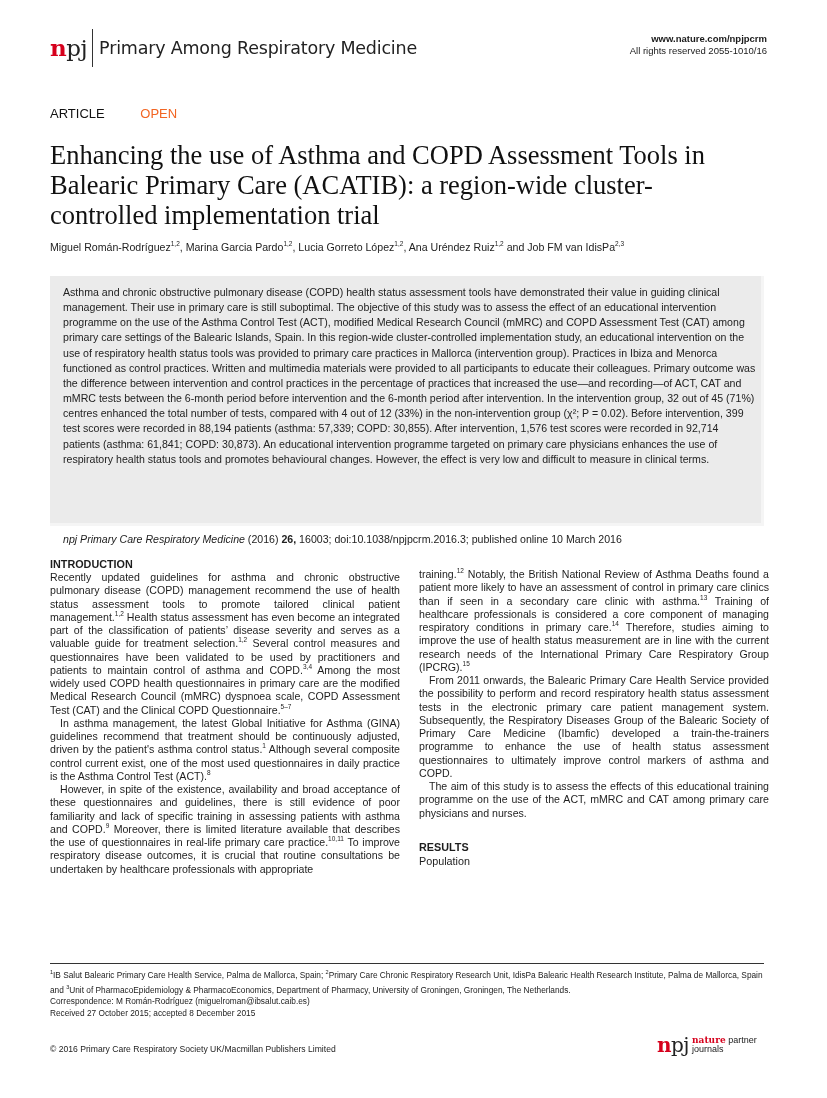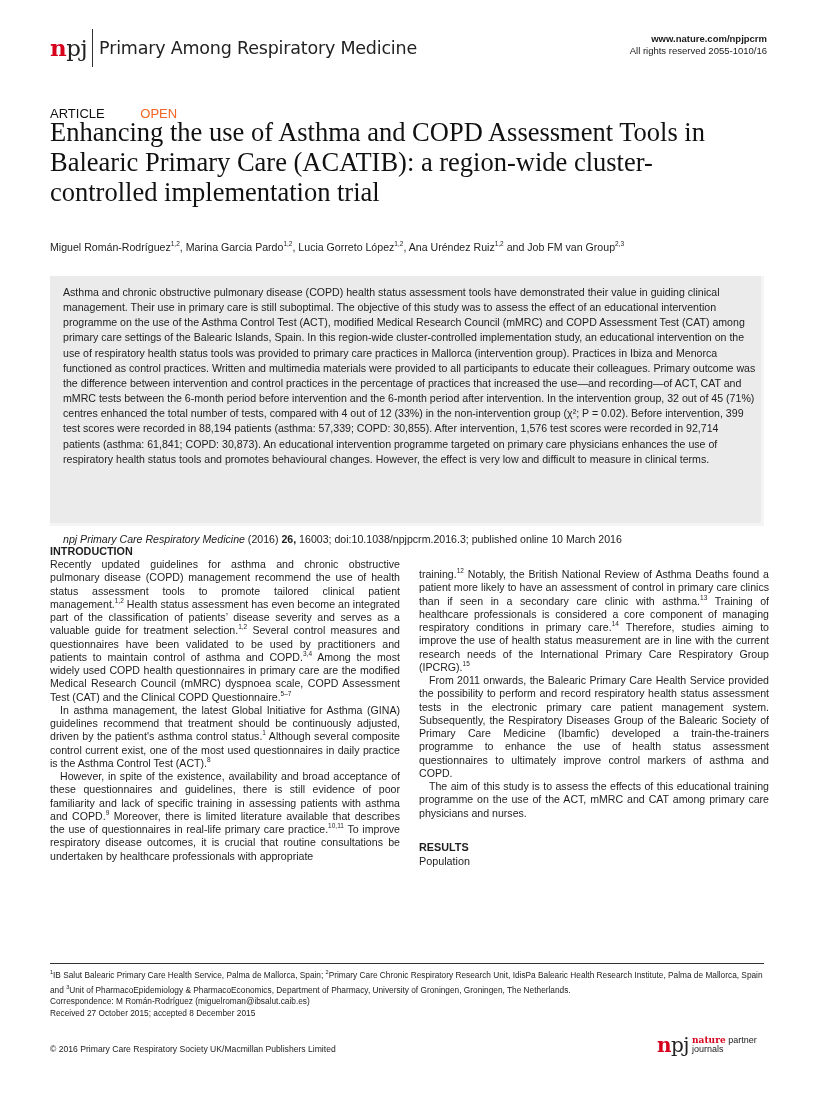--- a/index.html
+++ b/index.html
@@ -15,37 +15,37 @@
   .journal-name { font-family: "DejaVu Sans", sans-serif; font-size: 17.5px; color: #222; letter-spacing: -0.2px; }
   .header-right { right: 60px; top: 33px; text-align: right; font-size: 9.5px; line-height: 12px; }
   .header-right .url { font-weight: bold; }
 
   
   .article-label { left: 50px; top: 106px; font-size: 13px; font-weight: normal; }
   .article-label .type { color: #111; margin-right: 32px; }
   .article-label .open { color: #f26522; }
 
   
-  .title { left: 50px; top: 117px; width: 700px; font-family: "Liberation Serif", serif; font-size: 26.5px; line-height: 30px; color: #111; }
+  .title { left: 50px; top: 140px; width: 700px; font-family: "Liberation Serif", serif; font-size: 26.5px; line-height: 30px; color: #111; }
   .authors { left: 50px; top: 240px; font-size: 10.6px; color: #222; white-space: nowrap; }
   .authors sup { font-size: 6.5px; }
 
   
   .abstract-box { left: 50px; top: 276px; width: 714px; height: 250px; background: #ebebeb; border-right: 3px solid #f5f5f5; border-bottom: 3px solid #f5f5f5; box-sizing: border-box; }
   .abstract-text { left: 63px; top: 285px; width: 695px; font-size: 10.6px; line-height: 15.15px; text-align: left; color: #222; }
   .citation { left: 63px; top: 505px; width: 695px; font-size: 10.6px; color: #222; margin-top: 28px; }
   .citation .jname { font-style: italic; }
   .citation .vol { font-weight: bold; }
 
   
   .col { font-size: 10.6px; line-height: 13.25px; text-align: justify; color: #1d1d1d; width: 350px; }
   .col p { margin: 0; }
   .col p.indent { text-indent: 10px; }
   .col sup { font-size: 6.5px; line-height: 0; }
-  .col-left { left: 50px; top: 544px; }
+  .col-left { left: 50px; top: 557px; }
   .col-right { left: 419px; top: 568px; }
   .section-head { font-weight: bold; font-size: 10.8px; line-height: 14px; margin: 0; }
   .sub-head { font-size: 10.8px; line-height: 14px; margin: 0; }
   .spacer { height: 20px; }
 
   
   .foot-rule { left: 50px; top: 963px; width: 714px; height: 1px; background: #333; }
   .footnotes { left: 50px; top: 967px; width: 714px; font-size: 8.3px; line-height: 11.8px; color: #222; }
   .footnotes p { margin: 0; }
   .footnotes sup { font-size: 5.5px; }
@@ -71,21 +71,21 @@
 </div>
 
 <div class="abs article-label">
   <span class="type">ARTICLE</span>
   <span class="open">OPEN</span>
 </div>
 
 <div class="abs title">Enhancing the use of Asthma and COPD Assessment Tools in Balearic Primary Care (ACATIB): a region-wide cluster-controlled implementation trial</div>
 
 <div class="abs authors">
-  <span><span>Miguel Román-Rodríguez</span><sup>1,2</sup></span><span>, </span><span><span>Marina Garcia Pardo</span><sup>1,2</sup></span><span>, </span><span><span>Lucia Gorreto López</span><sup>1,2</sup></span><span>, </span><span><span>Ana Uréndez Ruiz</span><sup>1,2</sup></span><span> and </span><span><span>Job FM van Group</span><sup>2,3</sup></span>
+  <span><span>Miguel Román-Rodríguez</span><sup>1,2</sup></span><span>, </span><span><span>Marina Garcia Pardo</span><sup>1,2</sup></span><span>, </span><span><span>Lucia Gorreto López</span><sup>1,2</sup></span><span>, </span><span><span>Ana Uréndez Ruiz</span><sup>1,2</sup></span><span> and </span><span><span>Job FM van IdisPa</span><sup>2,3</sup></span>
 </div>
 
 <div class="abs abstract-box"></div>
 <div class="abs abstract-text"> Asthma and chronic obstructive pulmonary disease (COPD) health status assessment tools have demonstrated their value in guiding clinical management. Their use in primary care is still suboptimal. The objective of this study was to assess the effect of an educational intervention programme on the use of the Asthma Control Test (ACT), modified Medical Research Council (mMRC) and COPD Assessment Test (CAT) among primary care settings of the Balearic Islands, Spain. In this region-wide cluster-controlled implementation study, an educational intervention on the use of respiratory health status tools was provided to primary care practices in Mallorca (intervention group). Practices in Ibiza and Menorca functioned as control practices. Written and multimedia materials were provided to all participants to educate their colleagues. Primary outcome was the difference between intervention and control practices in the percentage of practices that increased the use—and recording—of ACT, CAT and mMRC tests between the 6-month period before intervention and the 6-month period after intervention. In the intervention group, 32 out of 45 (71%) centres enhanced the total number of tests, compared with 4 out of 12 (33%) in the non-intervention group (χ²; P = 0.02). Before intervention, 399 test scores were recorded in 88,194 patients (asthma: 57,339; COPD: 30,855). After intervention, 1,576 test scores were recorded in 92,714 patients (asthma: 61,841; COPD: 30,873). An educational intervention programme targeted on primary care physicians enhances the use of respiratory health status tools and promotes behavioural changes. However, the effect is very low and difficult to measure in clinical terms.</div>
 <div class="abs citation">
   <span class="jname">npj Primary Care Respiratory Medicine</span><span> (2016) </span><span class="vol">26,</span><span> 16003; doi:10.1038/npjpcrm.2016.3; published online 10 March 2016</span>
 </div>
 
 <div class="abs col col-left">
   <p class="section-head">INTRODUCTION</p>

